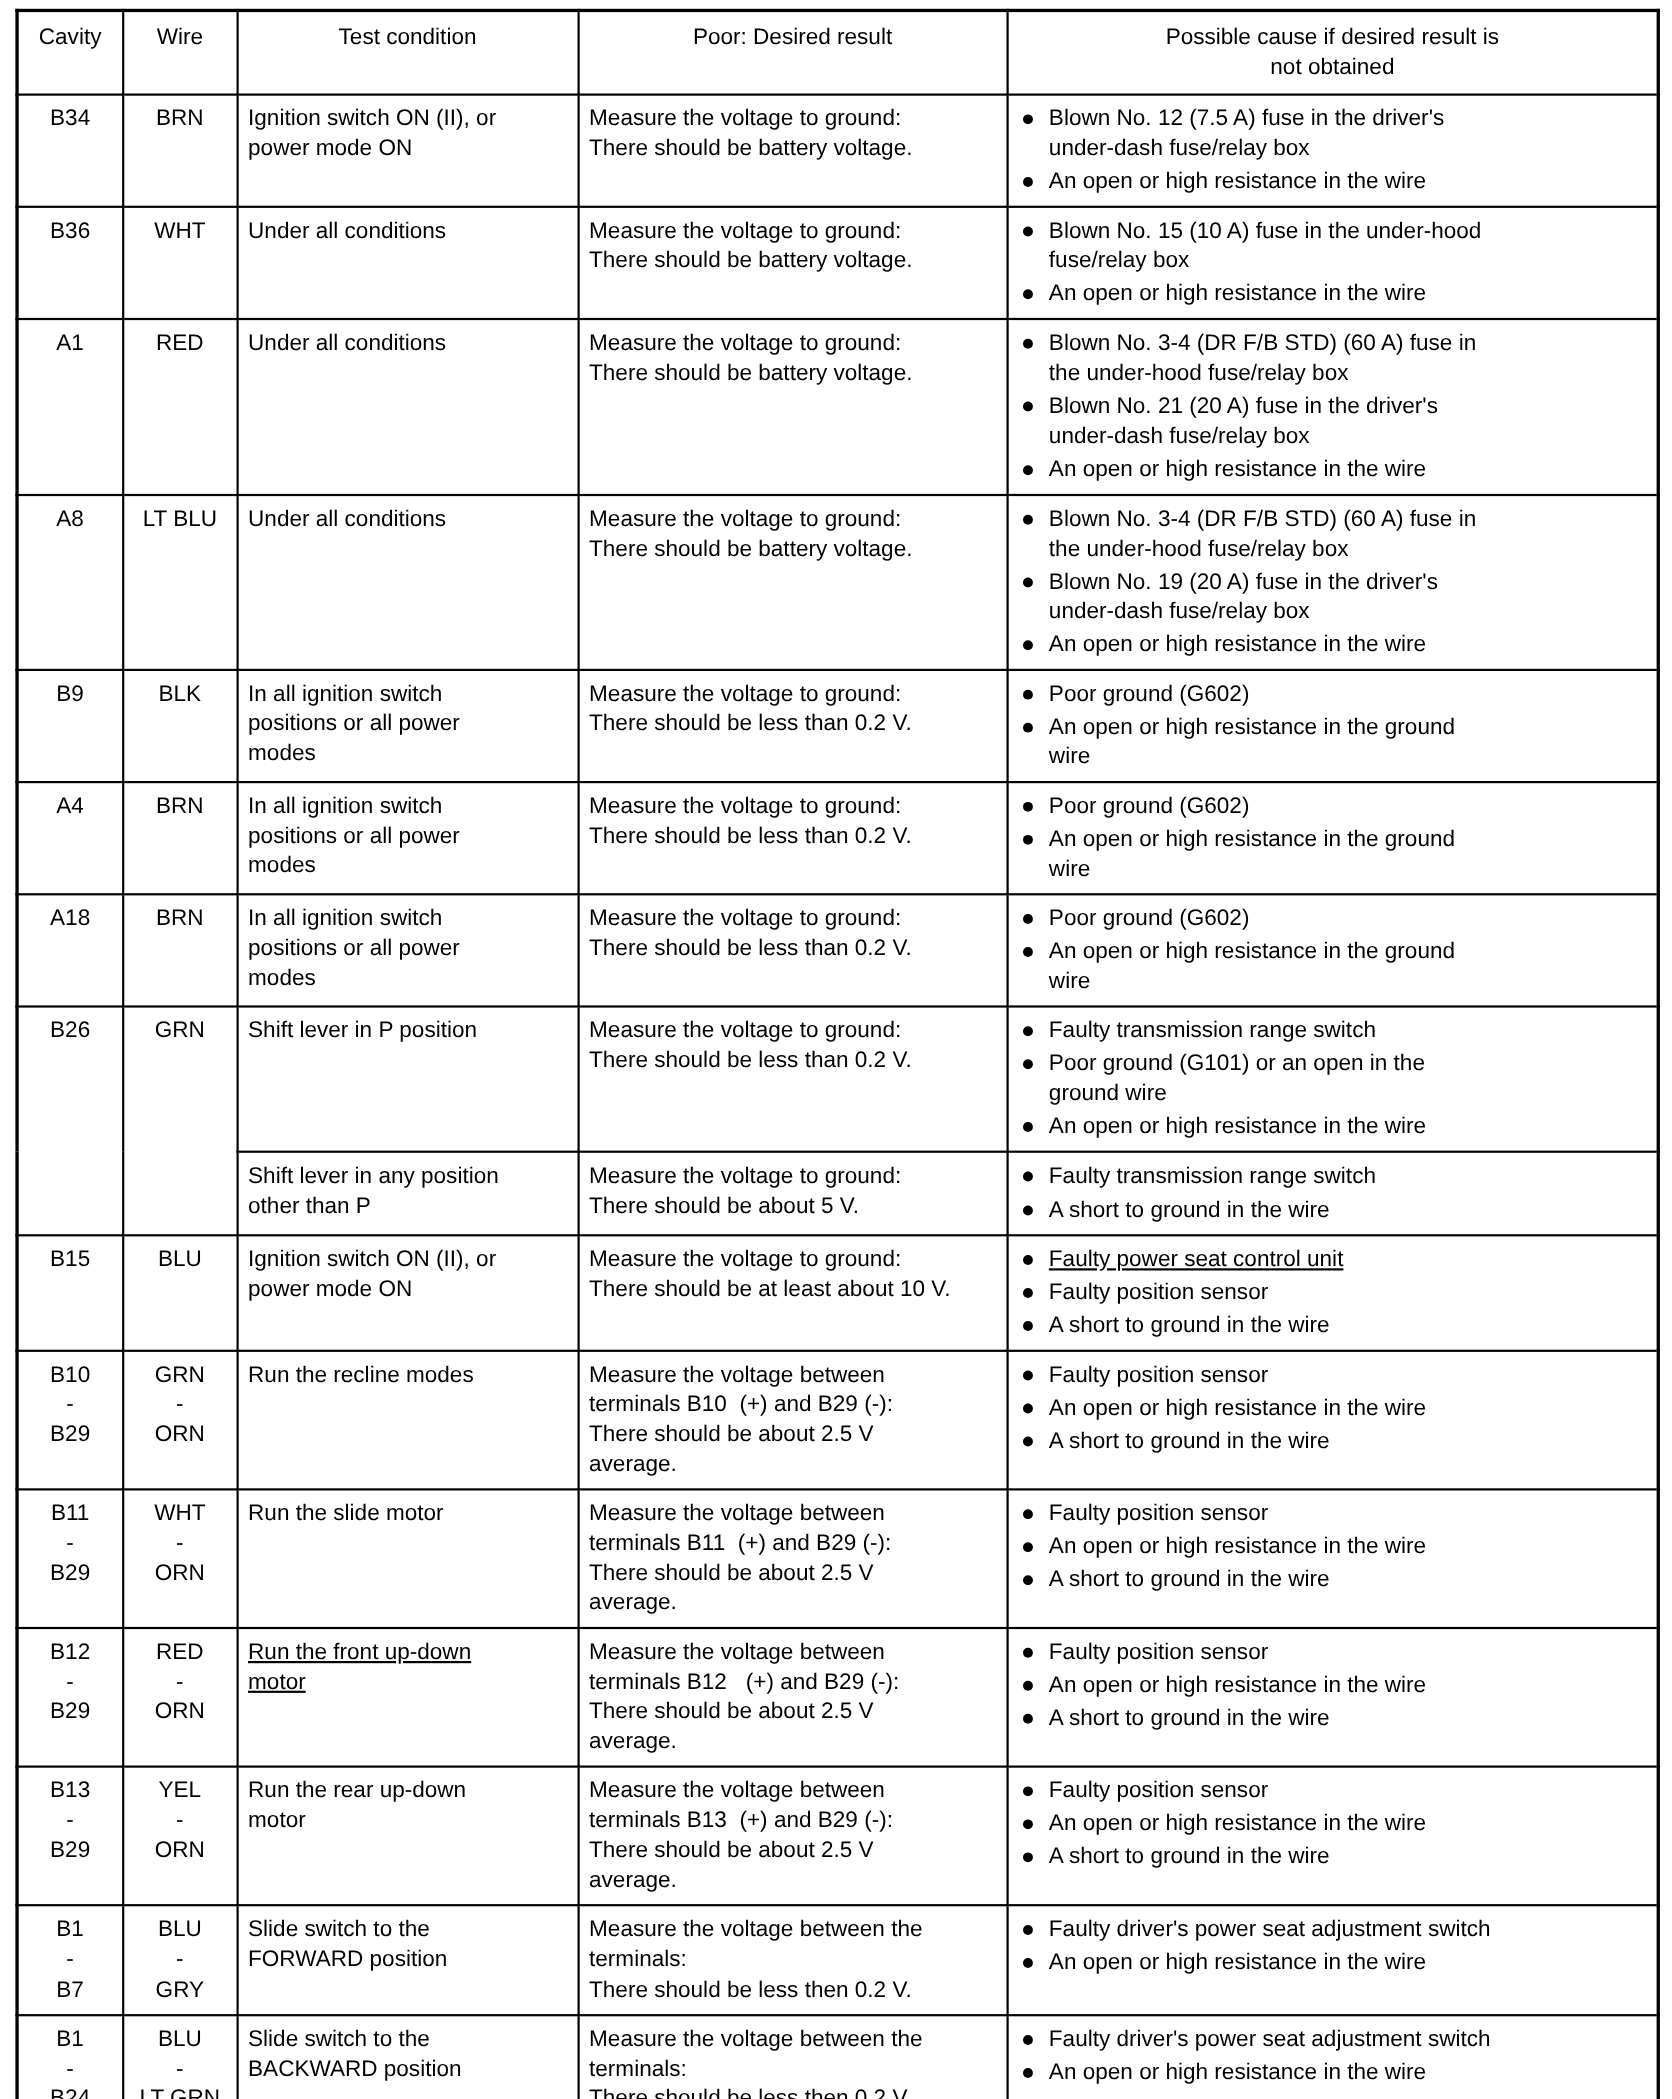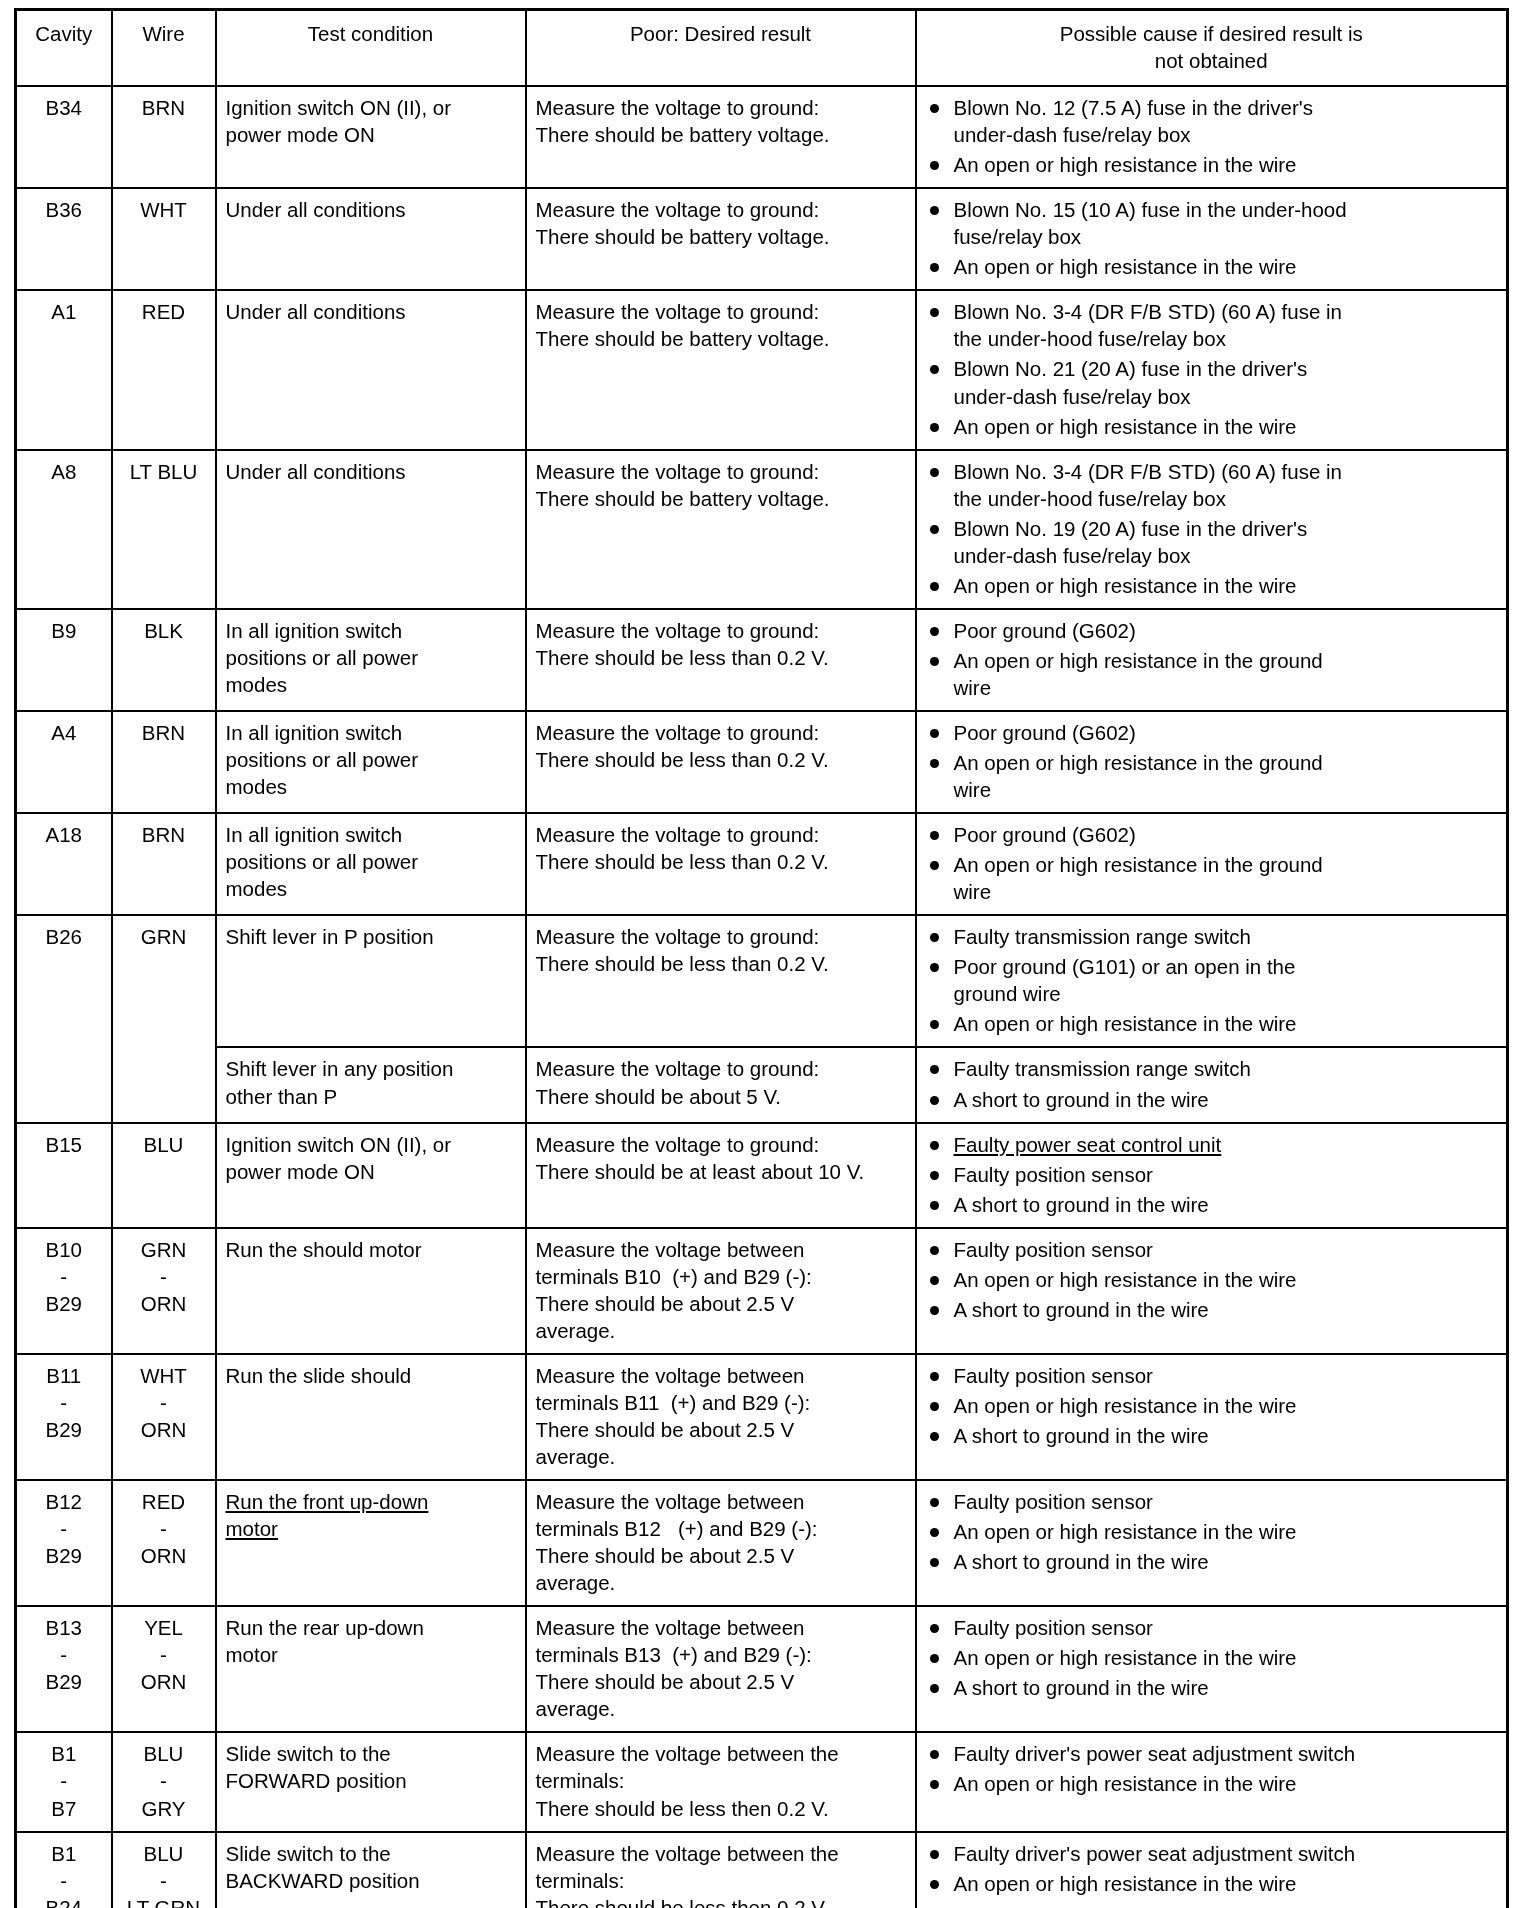--- a/index.html
+++ b/index.html
@@ -240,41 +240,41 @@
             </ul>
           </td>
         </tr>
         <tr>
           <td class="ctr stack" style="white-space: pre-wrap;">B10
 -
 B29</td>
           <td class="ctr stack" style="white-space: pre-wrap;">GRN
 -
 ORN</td>
-          <td class="" style="white-space: pre-wrap;">Run the should motor</td>
+          <td class="" style="white-space: pre-wrap;">Run the recline modes</td>
           <td class="" style="white-space: pre-wrap;">Measure the voltage between
 terminals B10  (+) and B29 (-):
 There should be about 2.5 V
 average.</td>
           <td>
             <ul class="causes">
               <li style="white-space: pre-wrap;">Faulty position sensor</li>
               <li style="white-space: pre-wrap;">An open or high resistance in the wire</li>
               <li style="white-space: pre-wrap;">A short to ground in the wire</li>
             </ul>
           </td>
         </tr>
         <tr>
           <td class="ctr stack" style="white-space: pre-wrap;">B11
 -
 B29</td>
           <td class="ctr stack" style="white-space: pre-wrap;">WHT
 -
 ORN</td>
-          <td class="" style="white-space: pre-wrap;">Run the slide should</td>
+          <td class="" style="white-space: pre-wrap;">Run the slide motor</td>
           <td class="" style="white-space: pre-wrap;">Measure the voltage between
 terminals B11  (+) and B29 (-):
 There should be about 2.5 V
 average.</td>
           <td>
             <ul class="causes">
               <li style="white-space: pre-wrap;">Faulty position sensor</li>
               <li style="white-space: pre-wrap;">An open or high resistance in the wire</li>
               <li style="white-space: pre-wrap;">A short to ground in the wire</li>
             </ul>

